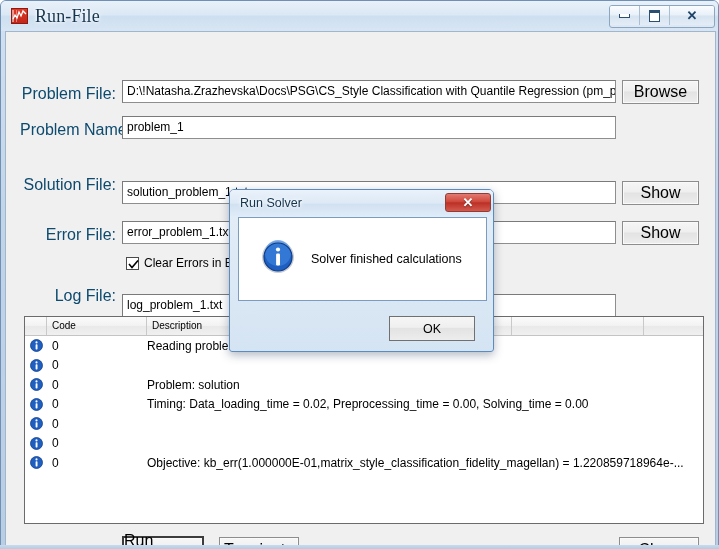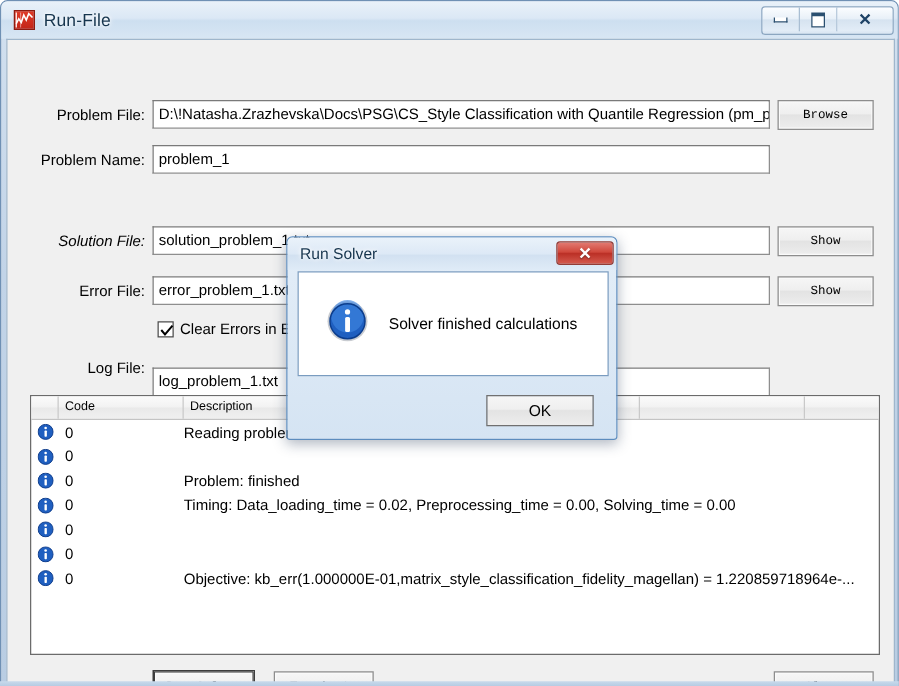--- a/index.html
+++ b/index.html
@@ -32,23 +32,24 @@
     margin-left: 10px; margin-right: 7px;
     width: 17px; height: 16px;
     position: relative;
     background: linear-gradient(to bottom, #e03a27 0%, #c3261a 100%);
     border: 1px solid #8d1a10;
     box-sizing: border-box;
     overflow: hidden;
   }
   #title-icon svg { position:absolute; left:0; top:0; }
   #title-text {
-    font-size: 14px; color: #16354e;
+    font-size: 18px; color: #16354e;
     text-shadow: 0 0 3px #ffffff, 0 0 5px #ffffff;
     letter-spacing: 0.1px;
+    font-family: Liberation Serif, serif;
   }
   #window-buttons {
     position: absolute; right: 5px; top: 4px;
     display: flex; height: 21px;
     border: 1px solid #8ca6c0;
     border-radius: 3px;
     overflow: hidden;
     background: linear-gradient(to bottom, #f3f8fc, #dbe7f3);
   }
   .win-btn {
@@ -72,21 +73,21 @@
     width: 711px; height: 515px;
     box-sizing: border-box;
     background: #f0f0f0;
     border: 1px solid #9fb6cc;
     border-bottom: none;
   }
 
   
   .form-label {
     position: absolute;
-    font-size: 12px; color: #000000;
+    font-size: 16px; color: #0c4a6e;
     text-align: right;
     white-space: nowrap;
   }
   .text-input {
     position: absolute;
     box-sizing: border-box;
     background: #ffffff;
     border: 1px solid #8e8e8e;
     border-top-color: #7a7a7a;
     border-left-color: #7a7a7a;
@@ -95,23 +96,23 @@
     white-space: nowrap;
     overflow: hidden;
     line-height: 16px;
     font-family: "Liberation Sans", sans-serif;
   }
   .win-button {
     position: absolute;
     box-sizing: border-box;
     background: linear-gradient(to bottom, #f6f6f6 0%, #efefef 45%, #e3e3e3 50%, #ededed 100%);
     border: 1px solid #8d8d8d;
-    font-size: 10px; color: #000;
+    font-size: 16px; color: #000;
     display: flex; align-items: center; justify-content: center;
-    font-family: Liberation Mono, monospace;
+    font-family: Liberation Sans, sans-serif;
     box-shadow: inset 0 0 0 1px #fafafa;
   }
   .win-button.focused {
     box-shadow: inset 0 0 0 1px #fafafa, 0 0 0 1px #3c3c3c;
     border-color: #3c3c3c;
   }
 
   
   #clear-errors-row { position: absolute; left: 120px; top: 224px; display: flex; align-items: center; }
   #clear-errors-box {
@@ -248,21 +249,21 @@
 
   <div id="client-area">
 
     <div class="form-label" style="left:14px; top:53px; width:96px;">Problem File:</div>
     <div class="text-input" style="left:116px; top:48px; width:494px; height:23px;">D:\!Natasha.Zrazhevska\Docs\PSG\CS_Style Classification with Quantile Regression (pm_pen pm_pen</div>
     <div class="win-button" style="left:616px; top:48px; width:77px; height:24px;">Browse</div>
 
     <div class="form-label" style="left:14px; top:89px; width:96px;">Problem Name:</div>
     <div class="text-input" style="left:116px; top:84px; width:494px; height:23px;">problem_1</div>
 
-    <div class="form-label" style="left:14px; top:154px; width:96px;font-style:italic;">Solution File:</div>
+    <div class="form-label" style="left:14px; top:144px; width:96px;">Solution File:</div>
     <div class="text-input" style="left:116px; top:149px; width:494px; height:23px;">solution_problem_1.txt</div>
     <div class="win-button" style="left:616px; top:149px; width:77px; height:24px;">Show</div>
 
     <div class="form-label" style="left:14px; top:194px; width:96px;">Error File:</div>
     <div class="text-input" style="left:116px; top:189px; width:494px; height:23px;">error_problem_1.txt</div>
     <div class="win-button" style="left:616px; top:189px; width:77px; height:24px;">Show</div>
 
     <div id="clear-errors-row">
       <div id="clear-errors-box">
         <svg width="11" height="11" viewBox="0 0 11 11">
@@ -307,21 +308,21 @@
           </div>
           <div class="log-row">
             <div class="cell-icon">
               <svg width="13" height="13" viewBox="0 0 13 13">
                 <circle cx="6.5" cy="6.5" r="6" fill="#1f5fc0" stroke="#123f8c" stroke-width="0.8"></circle>
                 <circle cx="6.5" cy="3.4" r="1.05" fill="#ffffff"></circle>
                 <rect x="5.6" y="5.3" width="1.9" height="5.1" rx="0.6" fill="#ffffff"></rect>
               </svg>
             </div>
             <div class="cell-code">0</div>
-            <div class="cell-desc">Problem: finished</div>
+            <div class="cell-desc">Problem: solution</div>
           </div>
           <div class="log-row">
             <div class="cell-icon">
               <svg width="13" height="13" viewBox="0 0 13 13">
                 <circle cx="6.5" cy="6.5" r="6" fill="#1f5fc0" stroke="#123f8c" stroke-width="0.8"></circle>
                 <circle cx="6.5" cy="3.4" r="1.05" fill="#ffffff"></circle>
                 <rect x="5.6" y="5.3" width="1.9" height="5.1" rx="0.6" fill="#ffffff"></rect>
               </svg>
             </div>
             <div class="cell-code">0</div>

